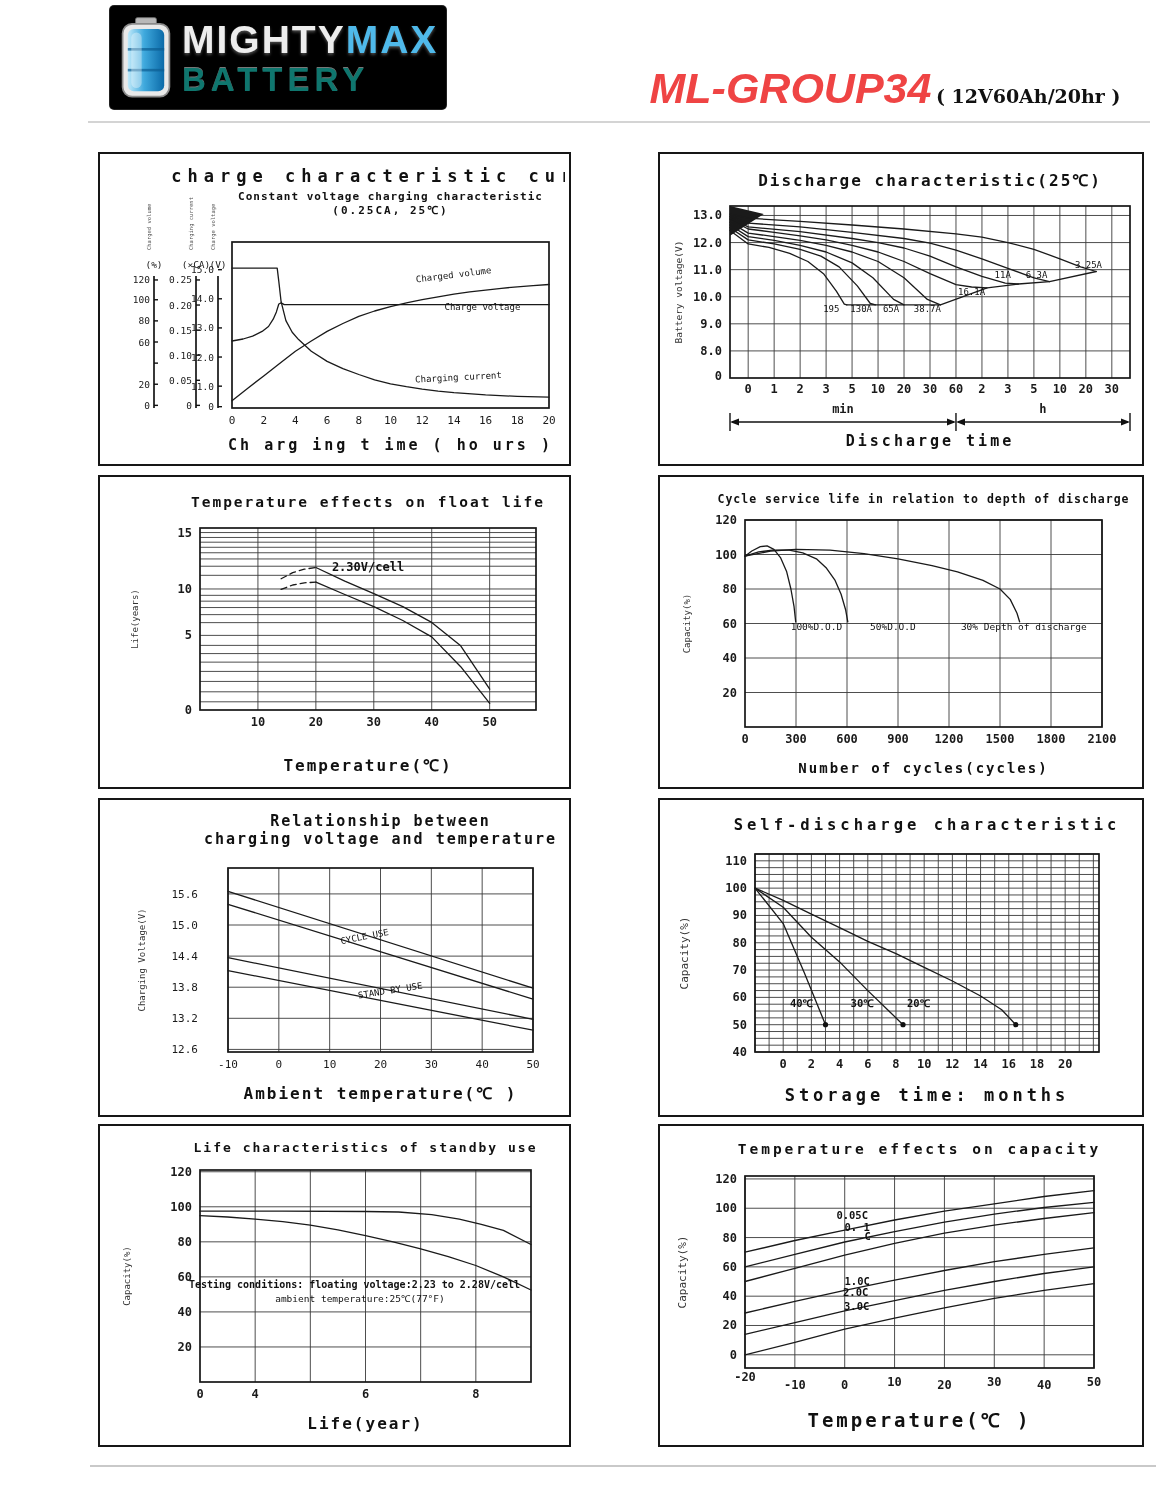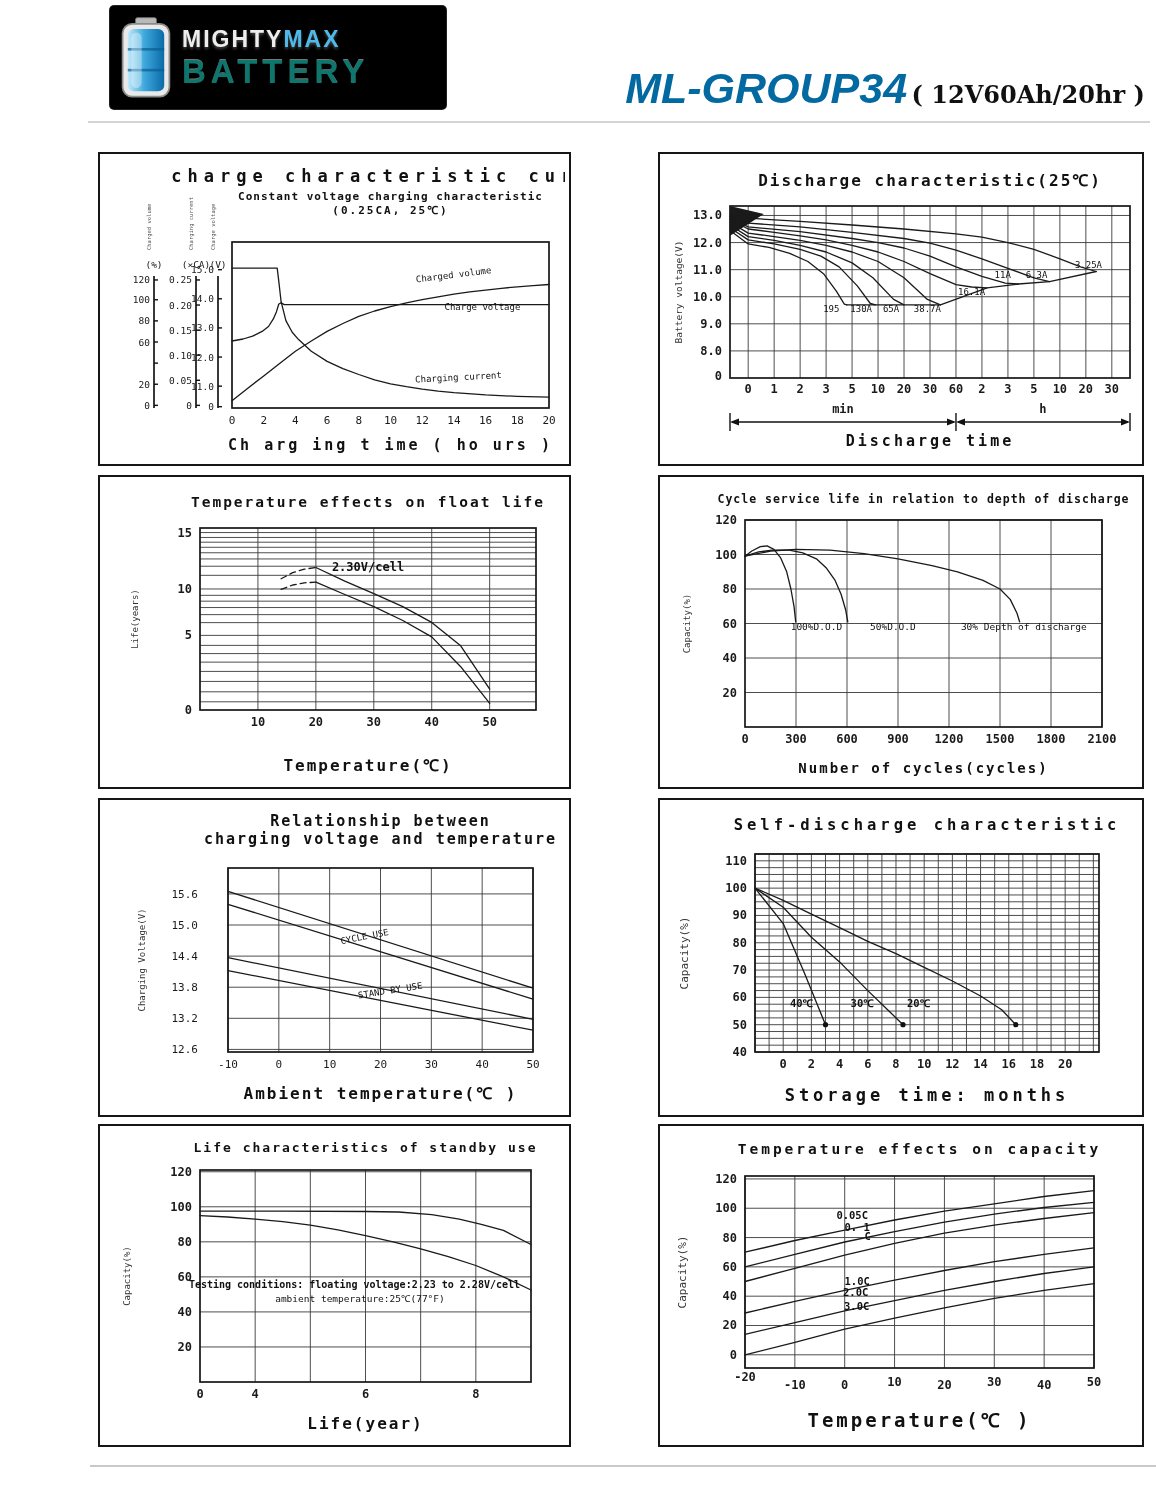--- a/index.html
+++ b/index.html
@@ -1,25 +1,25 @@
 <!DOCTYPE html>
 <html><head>
 <meta charset="utf-8">
 <style>
   html,body{margin:0;padding:0;background:#ffffff;}
   .page{position:relative;width:1156px;height:1500px;background:#fff;font-family:"Liberation Sans",sans-serif;overflow:hidden;}
   .logo{position:absolute;left:110px;top:6px;width:336px;height:103px;background:#000;border-radius:4px;display:flex;align-items:center;padding:0;box-shadow:0 0 0 1px #222;}
   .logo .battery{margin:6px 4px 6px 10px;}
   .logo-text{display:flex;flex-direction:column;justify-content:center;line-height:1;margin-left:6px;}
-  .logo-l1{font-weight:bold;font-size:23px;letter-spacing:2px;color:#ededed;text-shadow:0 2px 3px rgba(120,120,120,.6);}
+  .logo-l1{font-weight:bold;font-size:39px;letter-spacing:2px;color:#ededed;text-shadow:0 2px 3px rgba(120,120,120,.6);}
   .logo-l1 .max{color:#4fb9ea;}
   .logo-l2{font-weight:bold;font-size:33px;letter-spacing:5px;color:#0f766e;text-shadow:0 2px 2px #000,0 -1px 0 #777;margin-top:4px;}
   .doc-title{position:absolute;left:620px;top:64px;width:530px;text-align:center;white-space:nowrap;}
-  .doc-title .model{font-style:italic;font-weight:bold;font-size:43px;color:#0369a1;letter-spacing:0px;font-family:"Liberation Sans",sans-serif;}
-  .doc-title .spec{font-weight:bold;font-size:24px;color:#111;font-family:"DejaVu Serif",serif;}
+  .doc-title .model{font-style:italic;font-weight:bold;font-size:43px;color:#ef4444;letter-spacing:0px;font-family:"Liberation Sans",sans-serif;}
+  .doc-title .spec{font-weight:bold;font-size:19px;color:#111;font-family:"DejaVu Serif",serif;}
   .divider{position:absolute;height:2px;background:#d4d4d4;}
   .panel{position:absolute;border:2px solid #161616;background:#fff;}
   .panel svg{display:block;}
   
   .gr{stroke:#3a3a3a;stroke-width:0.9;fill:none;}
   .bd{stroke:#161616;stroke-width:1.7;fill:none;}
   .bd2{stroke:#111;stroke-width:1.4;fill:none;}
   .cv{stroke:#1a1a1a;stroke-width:1.3;fill:none;stroke-linejoin:round;stroke-linecap:round;}
   .tk{font-family:"DejaVu Sans Mono",monospace;font-size:11px;fill:#1a1a1a;}
   .tb{font-weight:700;font-size:12px;}

